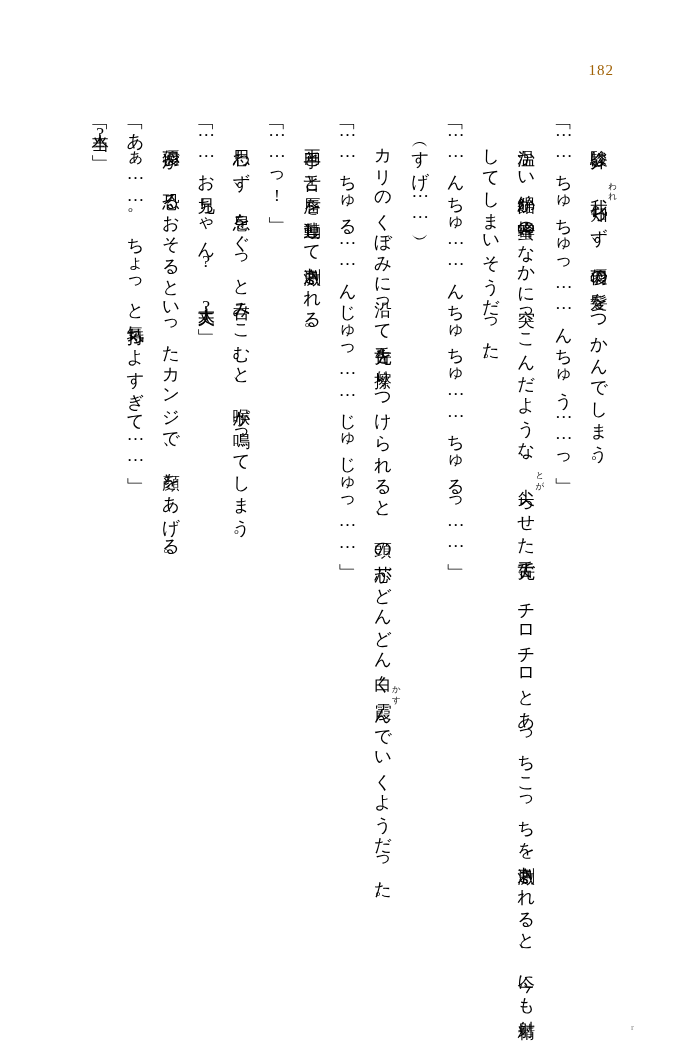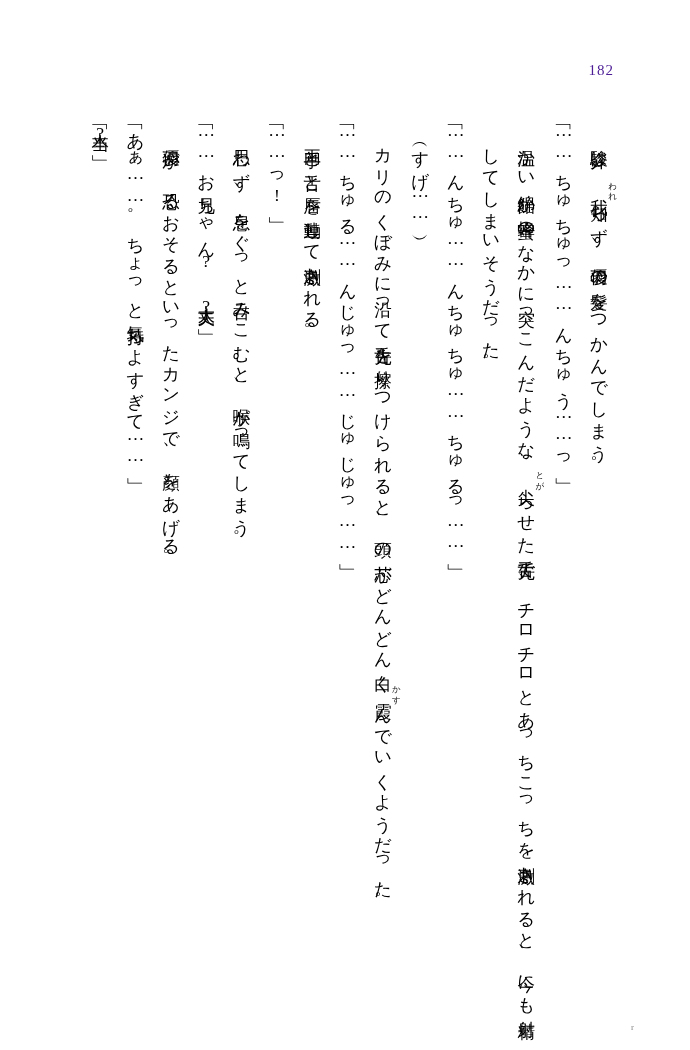--- a/index.html
+++ b/index.html
@@ -15,21 +15,21 @@
     overflow: hidden;
     font-family: "Liberation Serif", "DejaVu Serif", serif;
     color: #000000;
   }
   #page-number {
     position: absolute;
     top: 62px;
     right: 76px;
     font-size: 15px;
     letter-spacing: 1px;
-    color: #4c1d95;
+    color: #a16207;
   }
   #text-body {
     position: absolute;
     top: 118px;
     right: 72px;
     left: 60px;
     bottom: 40px;
     writing-mode: vertical-rl;
     -webkit-writing-mode: vertical-rl;
     text-orientation: upright;

